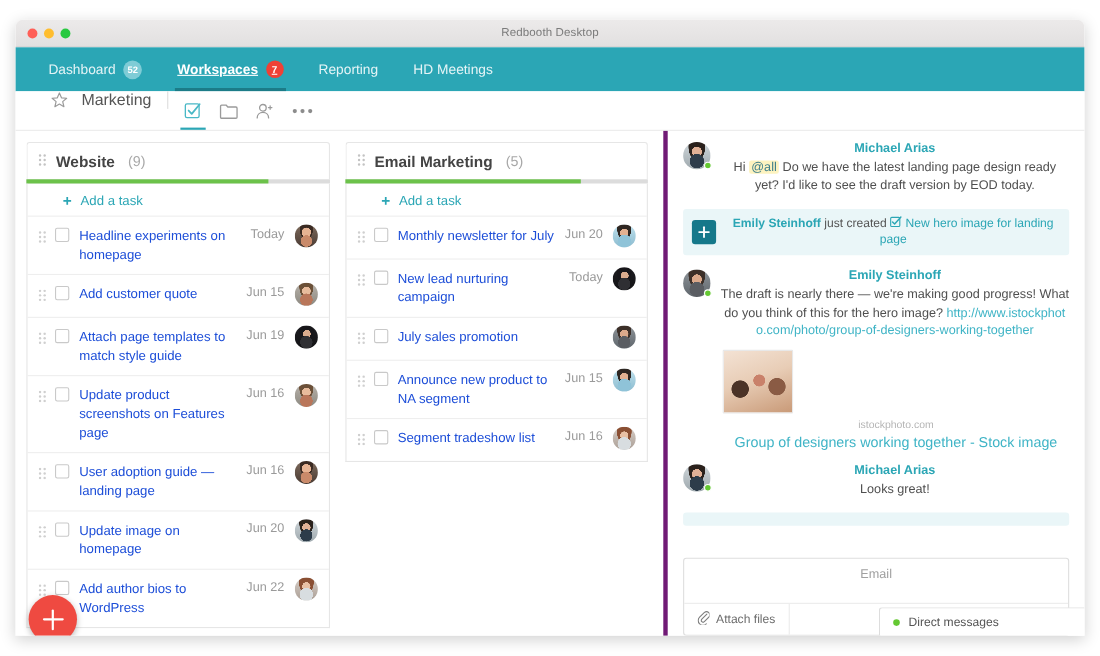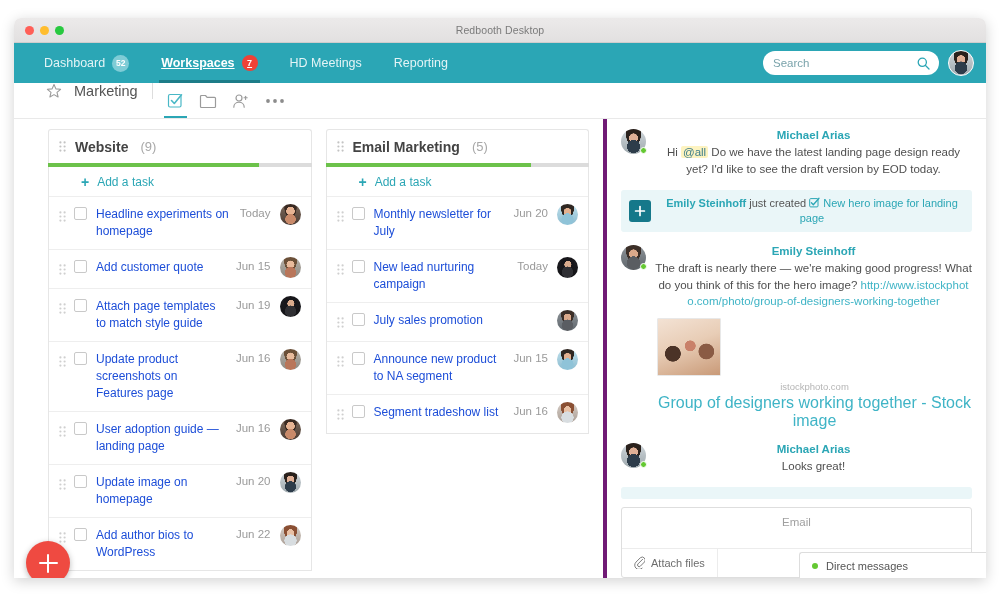--- a/index.html
+++ b/index.html
@@ -133,21 +133,21 @@
   .ws-divider { width: 1px; height: 16px; background: #dddddd; margin: 0 14px; }
   .ws-icons { display: flex; align-items: center; gap: 15px; height: 100%; }
   .ws-ico { display: flex; align-items: center; height: 100%; position: relative; cursor: pointer; }
   .ws-ico.active::after {
     content: ""; position: absolute; left: -3px; right: -3px; bottom: 0;
     height: 2.5px; background: #2ba6b5;
   }
   
   .body-row { flex: 1; display: flex; min-height: 0; background: #f4f4f4; }
   .board {
-    flex: 1; display: flex; gap: 0; padding: 10px 0 0 34px;
+    flex: 1; display: flex; gap: 0; padding: 10px 0 0 10px;
     background: #ffffff; position: relative; overflow: hidden;
   }
   .column { width: 306px; margin-right: 14px; }
   .col-head {
     display: flex; align-items: center; gap: 9px;
     height: 34px; padding: 0 10px;
     border: 1px solid #e6e6e6; border-bottom: none;
     background: #ffffff;
     border-radius: 3px 3px 0 0;
   }
@@ -228,21 +228,21 @@
   .preview-thumb {
     width: 64px; height: 58px; border-radius: 1px;
     background:
       radial-gradient(circle at 24% 62%, #4b3327 0 13%, transparent 14%),
       radial-gradient(circle at 52% 48%, #c9816a 0 12%, transparent 13%),
       radial-gradient(circle at 78% 58%, #8a5b44 0 13%, transparent 14%),
       linear-gradient(160deg,#f3e2d4 0%, #e8cdb6 45%, #c99a78 100%);
       border: 1px solid #e8e8e8;
   }
   .preview-domain { font-size: 9.5px; color: #b5b5b5; margin-top: 5px; }
-  .preview-title { font-size: 16px; color: #3fb4c6; margin-top: 2px; }
+  .preview-title { font-size: 13px; color: #3fb4c6; margin-top: 2px; }
   .reply-box {
     margin: 4px 14px 0 14px; border: 1px solid #dedede; border-radius: 3px;
     background: #ffffff;
   }
   .reply-area {
     height: 40px; padding: 8px 10px; font-size: 11.5px; color: #a0a0a0;
   }
   .reply-bar { display: flex; align-items: stretch; border-top: 1px solid #ececec; }
   .attach {
     display: flex; align-items: center; gap: 6px;
@@ -282,37 +282,25 @@
     <div class="nav-items">
       <div class="nav-item">
         <span>Dashboard</span>
         <span class="badge-circle">52</span>
       </div>
       <div class="nav-item active">
         <span>Workspaces</span>
         <span class="badge-red">7</span>
       </div>
       <div class="nav-item">
+        <span>Reporting</span>
+      </div>
+      <div class="nav-item">
         <span>HD Meetings</span>
       </div>
-      <div class="nav-item">
-        <span>Reporting</span>
-      </div>
-    </div>
-    <div class="nav-right">
-      <div class="search-box">
-        <input type="text" placeholder="Search" style="">
-        <span class="search-ico">
-          <svg width="13" height="13" viewBox="0 0 13 13">
-              <circle cx="5.3" cy="5.3" r="4.1" fill="none" stroke="#2ba6b5" stroke-width="1.3"></circle>
-              <line x1="8.5" y1="8.5" x2="12" y2="12" stroke="#2ba6b5" stroke-width="1.3" stroke-linecap="round"></line>
-            </svg>
-        </span>
-      </div>
-      <div class="avatar av-me f4"></div>
     </div>
   </div>
 
   <div class="ws-header">
     <span>
       <svg width="16" height="16" viewBox="0 0 16 16">
           <polygon points="8,1.5 9.9,5.9 14.6,6.3 11,9.4 12.1,14 8,11.6 3.9,14 5,9.4 1.4,6.3 6.1,5.9" fill="none" stroke="#9b9b9b" stroke-width="1.1" stroke-linejoin="round"></polygon>
         </svg>
     </span>
     <span class="ws-title">Marketing</span>

